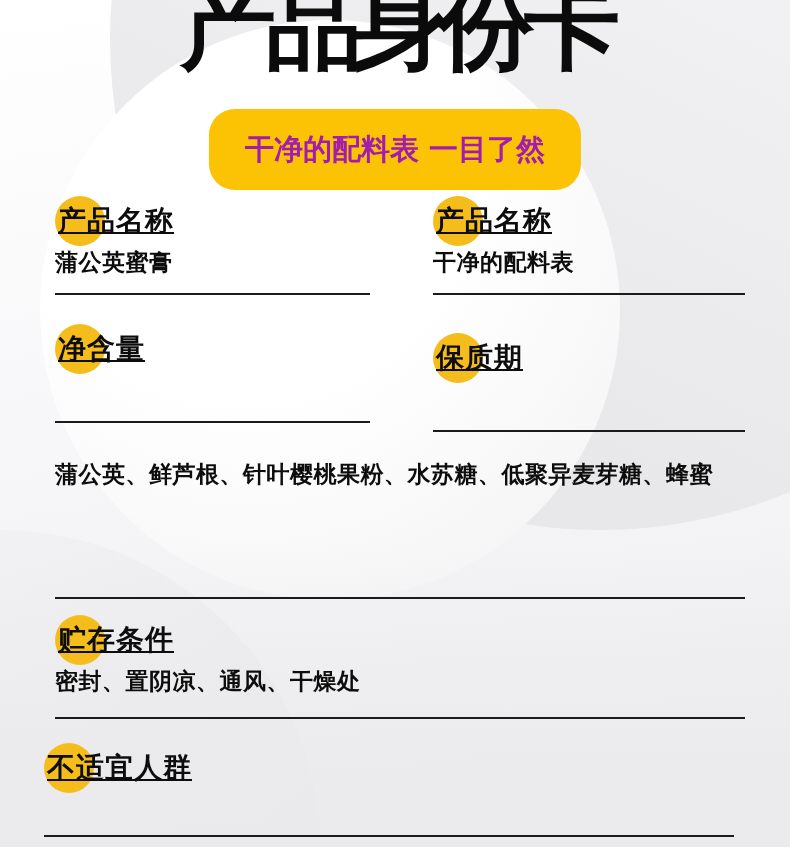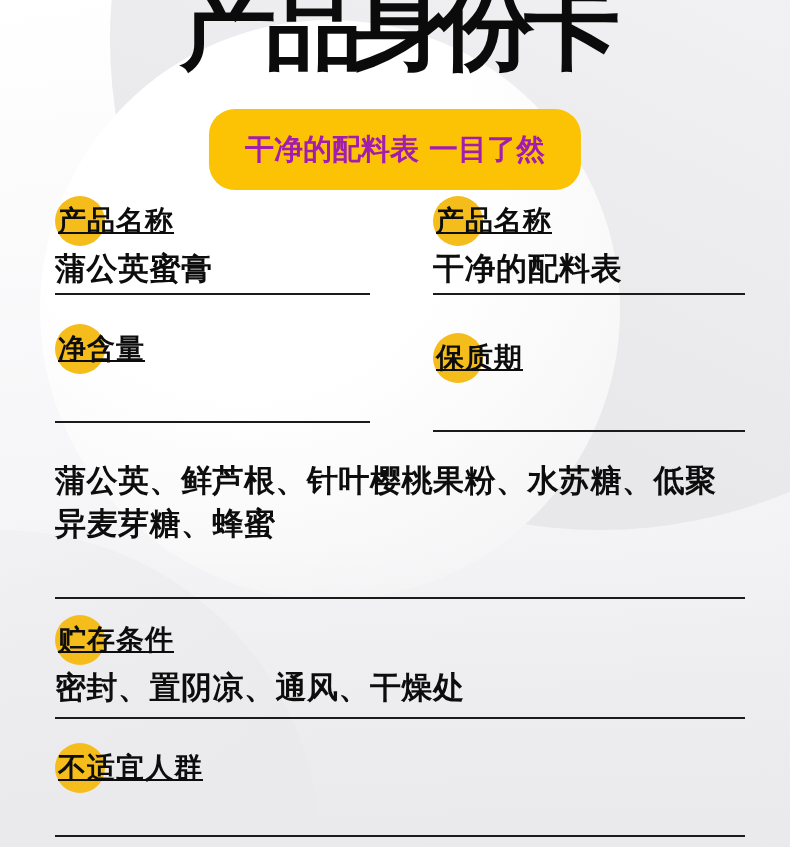--- a/index.html
+++ b/index.html
@@ -96,34 +96,34 @@
     z-index: 1;
     font-size: 28px;
     font-weight: 600;
     letter-spacing: 1px;
     padding-left: 3px;
     white-space: nowrap;
     text-decoration: underline;
   }
   .field-value {
     margin-top: 1px;
-    font-size: 31px;
+    font-size: 23px;
     font-weight: 700;
     line-height: 1.38;
     letter-spacing: 0.5px;
   }
 
   
   .f0 { left: 55px;  top: 196px; width: 315px; height: 99px;  }
   .f1 { left: 433px; top: 196px; width: 312px; height: 99px;  }
   .f2 { left: 55px;  top: 324px; width: 315px; height: 99px;  }
   .f3 { left: 433px; top: 333px; width: 312px; height: 99px; text-align: center;  }
   .f4 { left: 55px;  top: 458px; width: 690px; height: 141px; }
   .f5 { left: 55px;  top: 615px; width: 690px; height: 104px; }
-  .f6 { left: 55px;  top: 743px; width: 690px; height: 94px;  }
+  .f6 { left: 44px;  top: 743px; width: 690px; height: 94px;  }
 </style>
 </head>
 <body>
 
 <div class="bg-shape bg-circle-tr"></div>
 <div class="bg-shape bg-circle-mid"></div>
 <div class="bg-shape bg-circle-bl"></div>
 <div class="bg-soft-bottom"></div>
 
 <div class="content">

